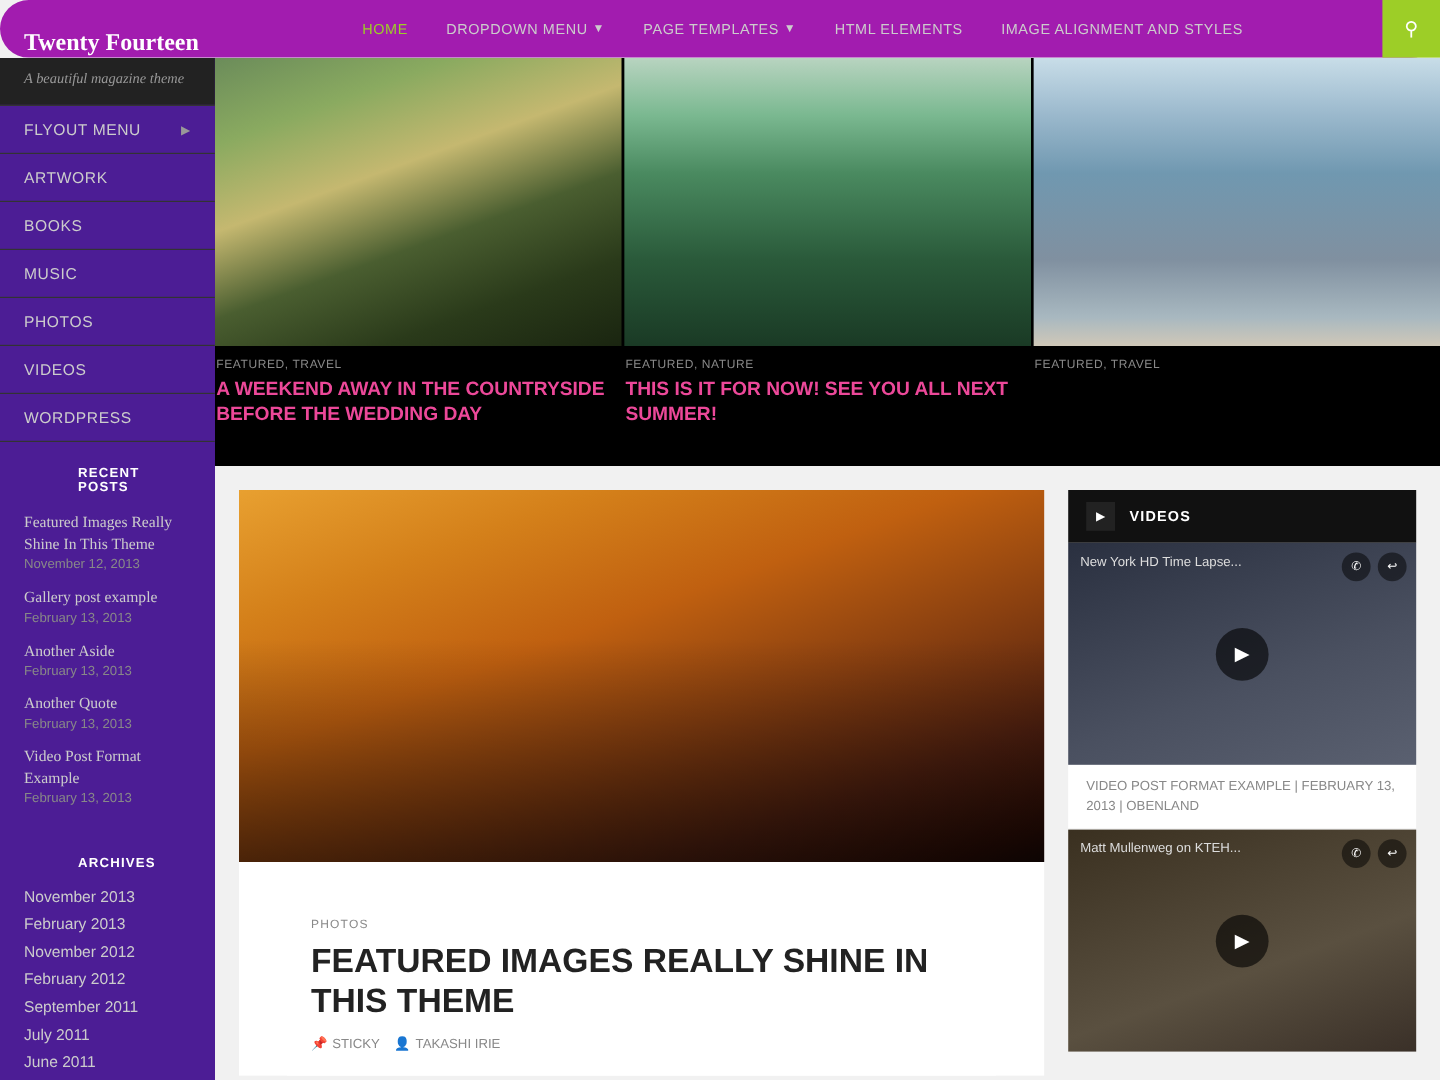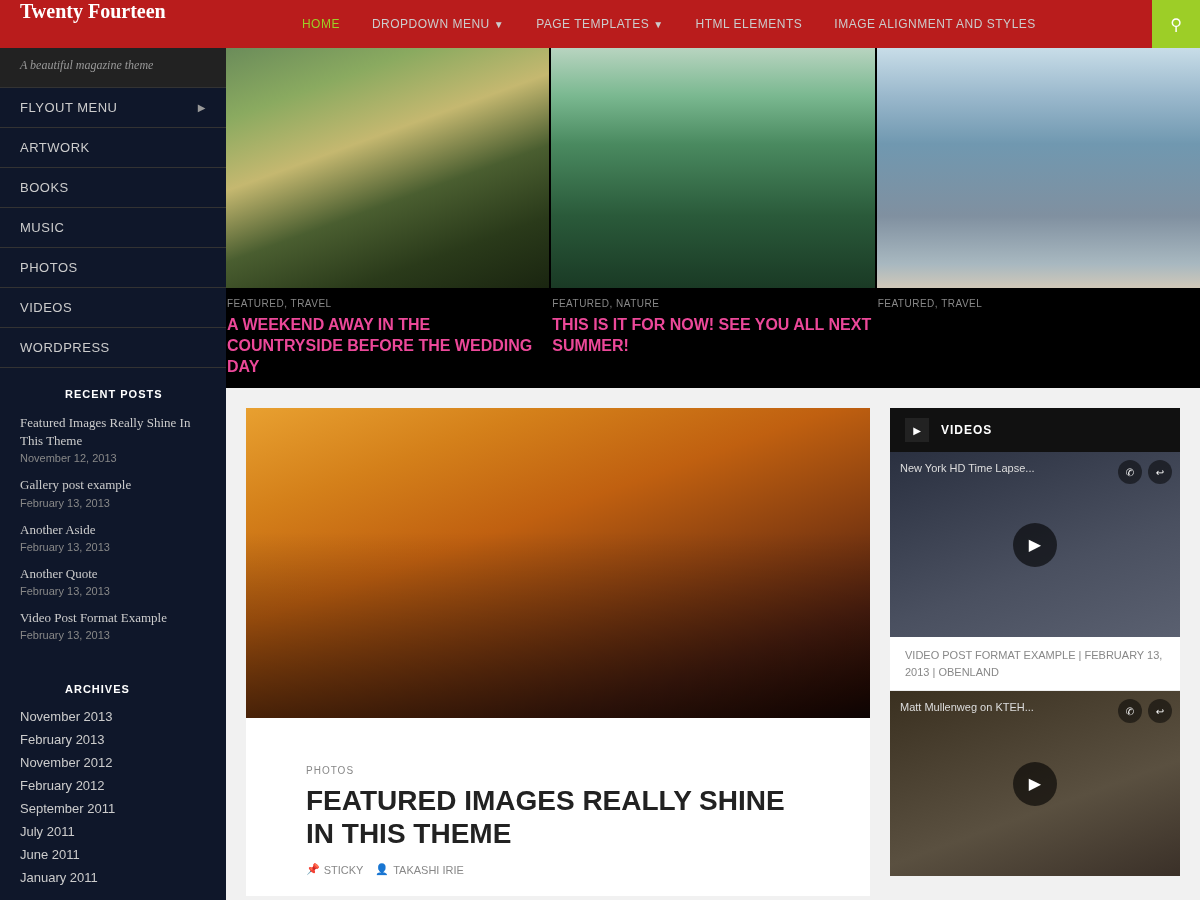--- a/index.html
+++ b/index.html
@@ -1,26 +1,27 @@
 <!DOCTYPE html>
 <html><head>
   <meta charset="utf-8">
   <style>
     * { margin: 0; padding: 0; box-sizing: border-box; }
     body { font-family: 'Georgia', serif; background: #f1f1f1; width: 1200px; height: 900px; overflow: hidden; }
 
     
     .top-nav {
-      background: #b91c1c;
-      display: flex;
-      align-items: flex-start;
+      background: #a21caf;
+      display: flex;
+      align-items: flex-end;
       height: 48px;
       padding: 0 0 0 0;
       position: relative;
       z-index: 100;
+      border-radius: 24px;
     }
     .site-title {
       color: #fff;
       font-size: 20px;
       font-weight: bold;
       padding: 0 20px;
       white-space: nowrap;
     }
     .nav-links {
       display: flex;
@@ -58,22 +59,22 @@
     }
 
     
     .page-body {
       display: flex;
       height: 852px;
     }
 
     
     .sidebar {
-      width: 226px;
-      background: #0f172a;
+      width: 179px;
+      background: #4c1d95;
       flex-shrink: 0;
       overflow-y: auto;
       color: #ccc;
     }
     .site-tagline {
       color: #999;
       font-size: 12px;
       padding: 10px 20px 14px;
       font-style: italic;
       background: #222;

